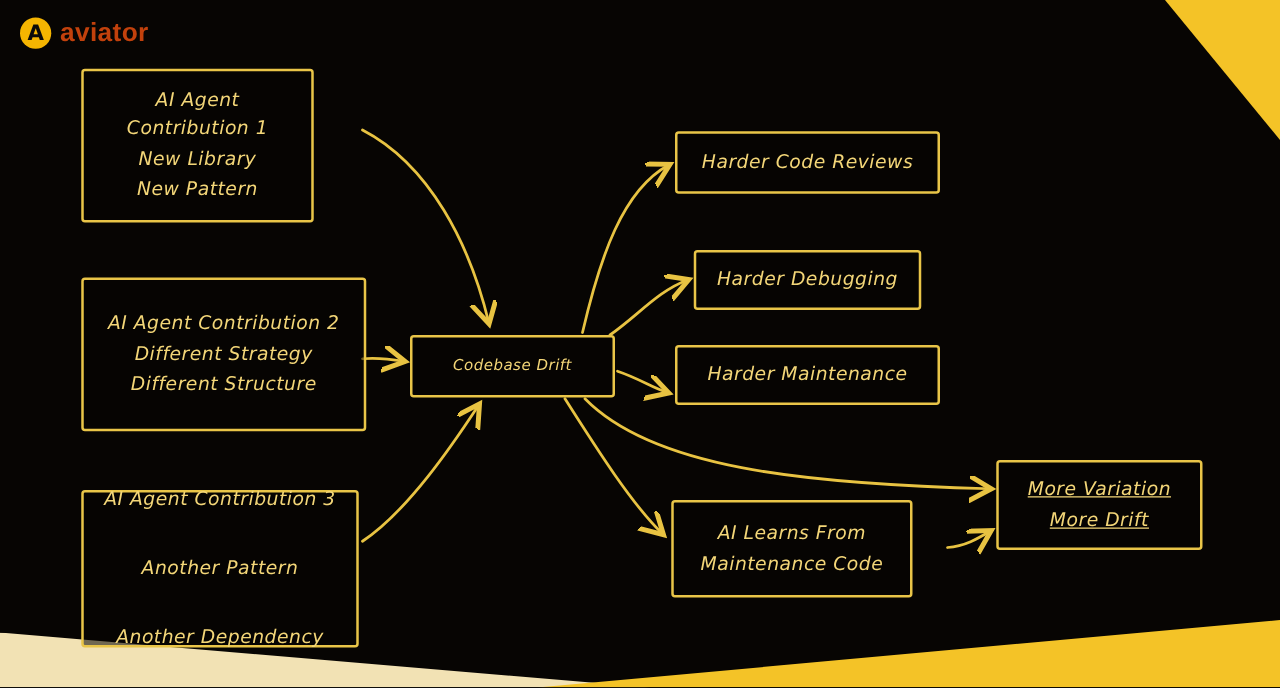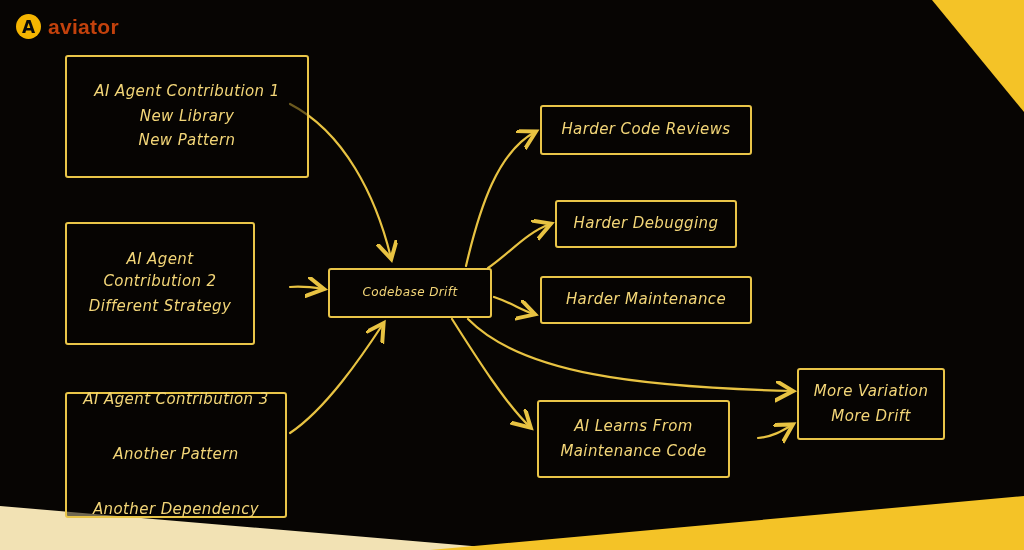--- a/index.html
+++ b/index.html
@@ -66,29 +66,29 @@
     color: #F3D678;
     font-style: italic;
     font-size: 15px;
     letter-spacing: 0.4px;
     text-align: center;
     line-height: 1.45;
     padding: 6px 8px;
   }
   .node .line { display: block; }
 
-  #node-contribution1 { left: 65px;  top: 55px;  width: 244px; height: 123px; }
-  #node-contribution2 { left: 65px;  top: 222px; width: 190px; height: 123px; }
+  #node-contribution1 { left: 65px;  top: 55px;  width: 186px; height: 123px; }
+  #node-contribution2 { left: 65px;  top: 222px; width: 228px; height: 123px; }
   #node-contribution3 { left: 65px;  top: 392px; width: 222px; height: 126px; gap: 33px; }
   #node-codebase-drift { left: 328px; top: 268px; width: 164px; height: 50px; font-size: 12px; }
   #node-harder-code-reviews { left: 540px; top: 105px; width: 212px; height: 50px; }
   #node-harder-debugging   { left: 555px; top: 200px; width: 182px; height: 48px; }
   #node-harder-maintenance { left: 540px; top: 276px; width: 212px; height: 48px; }
   #node-ai-learns          { left: 537px; top: 400px; width: 193px; height: 78px; }
-  #node-more-variation     { left: 797px; top: 368px; width: 148px; height: 72px; }
+  #node-more-variation     { left: 797px; top: 368px; width: 165px; height: 72px; text-decoration: underline; }
 </style>
 </head>
 <body>
 
 <div class="canvas">
 
   <div class="wedge wedge-top-right"></div>
   <div class="wedge wedge-bottom-left"></div>
   <div class="wedge wedge-bottom-right"></div>
 
@@ -116,20 +116,21 @@
 
   <div class="node" id="node-contribution1">
     <span class="line">AI Agent Contribution 1</span>
     <span class="line">New Library</span>
     <span class="line">New Pattern</span>
   </div>
 
   <div class="node" id="node-contribution2">
     <span class="line">AI Agent Contribution 2</span>
     <span class="line">Different Strategy</span>
+    <span class="line">Different Structure</span>
   </div>
 
   <div class="node" id="node-contribution3">
     <span class="line">AI Agent Contribution 3</span>
     <span class="line">Another Pattern</span>
     <span class="line">Another Dependency</span>
   </div>
 
   <div class="node" id="node-codebase-drift">
     <span class="line">Codebase Drift</span>

